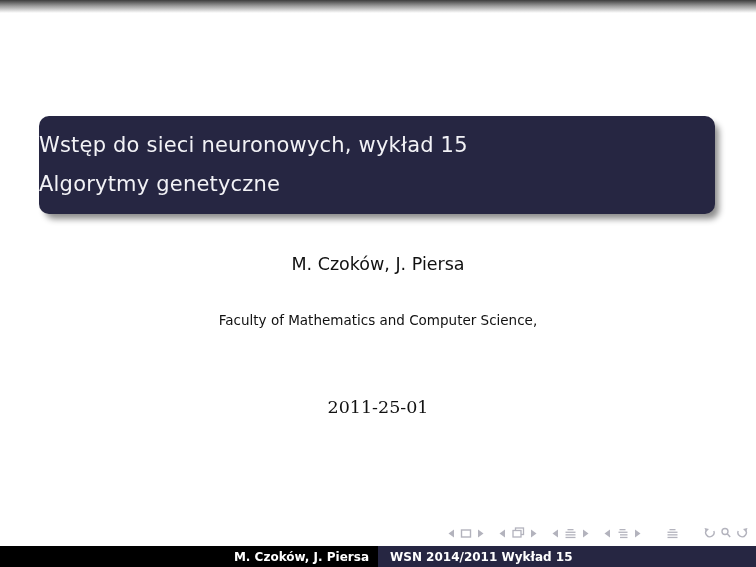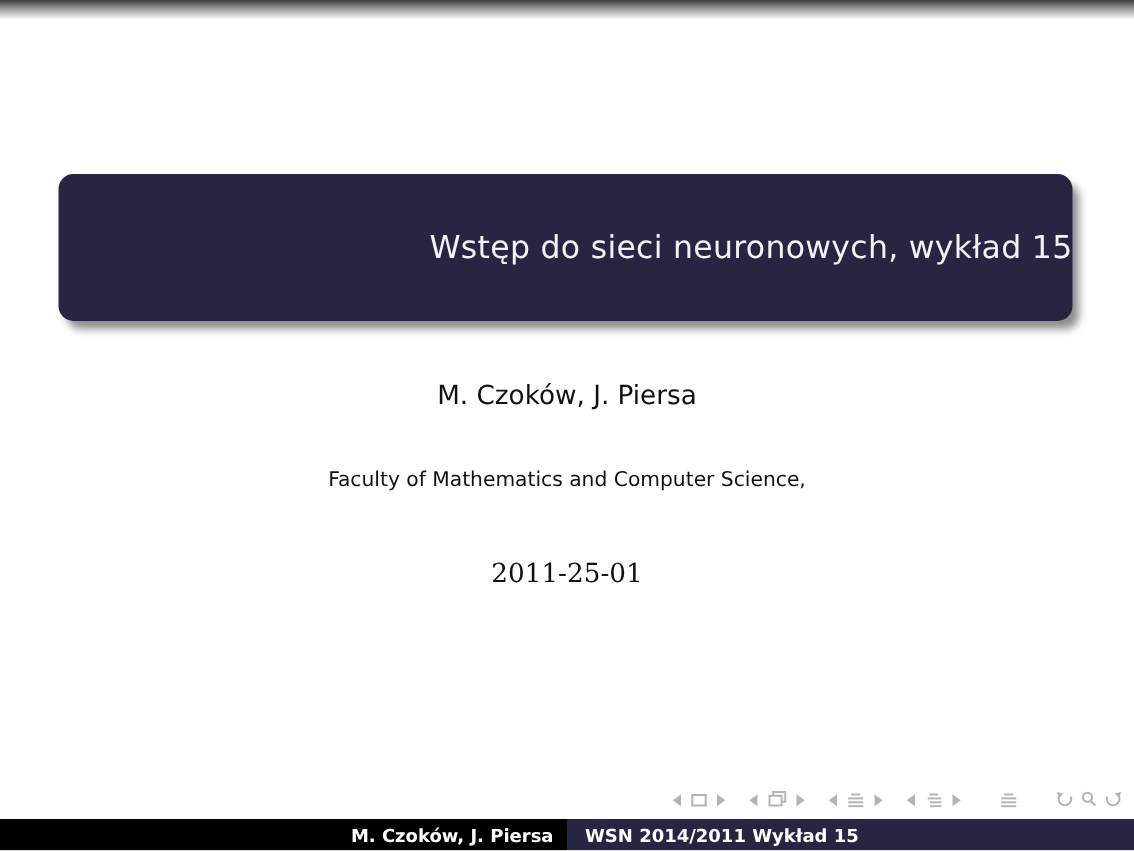--- a/index.html
+++ b/index.html
@@ -23,21 +23,21 @@
   
   .title-box {
     position: absolute;
     left: 39px; top: 116px;
     width: 676px; height: 98px;
     background: #262642;
     border-radius: 10px;
     box-shadow: 5px 6px 6px -1px rgba(0,0,0,0.45);
     display: flex;
     flex-direction: column;
-    align-items: flex-end;
+    align-items: flex-start;
     justify-content: center;
     color: #f2f2f6;
   }
   .title-line { font-size: 21px; line-height: 39px; letter-spacing: 0.2px; }
 
   .author {
     position: absolute;
     top: 254px; left: 0;
     width: 756px;
     text-align: center;
@@ -50,21 +50,21 @@
     top: 305px; left: 0;
     width: 756px;
     text-align: center;
     font-size: 13.5px;
     line-height: 31px;
     color: #111111;
   }
 
   .date {
     position: absolute;
-    top: 373px; left: 0;
+    top: 397px; left: 0;
     width: 756px;
     text-align: center;
     font-size: 17.5px;
     font-family: "DejaVu Serif", "Liberation Serif", serif;
     color: #111111;
   }
 
   
   .navbar {
     position: absolute;
@@ -109,20 +109,21 @@
 </style>
 </head>
 <body>
 
 <div class="slide">
 
   <div class="top-shade"></div>
 
   <div class="title-box">
     <div class="title-line">Wstęp do sieci neuronowych, wykład 15</div>
+    <div class="title-line">Algorytmy genetyczne</div>
   </div>
 
   <div class="author">M. Czoków, J. Piersa</div>
 
   <div class="institute">
     <div>Faculty of Mathematics and Computer Science,</div>
   </div>
 
   <div class="date">2011-25-01</div>
 

